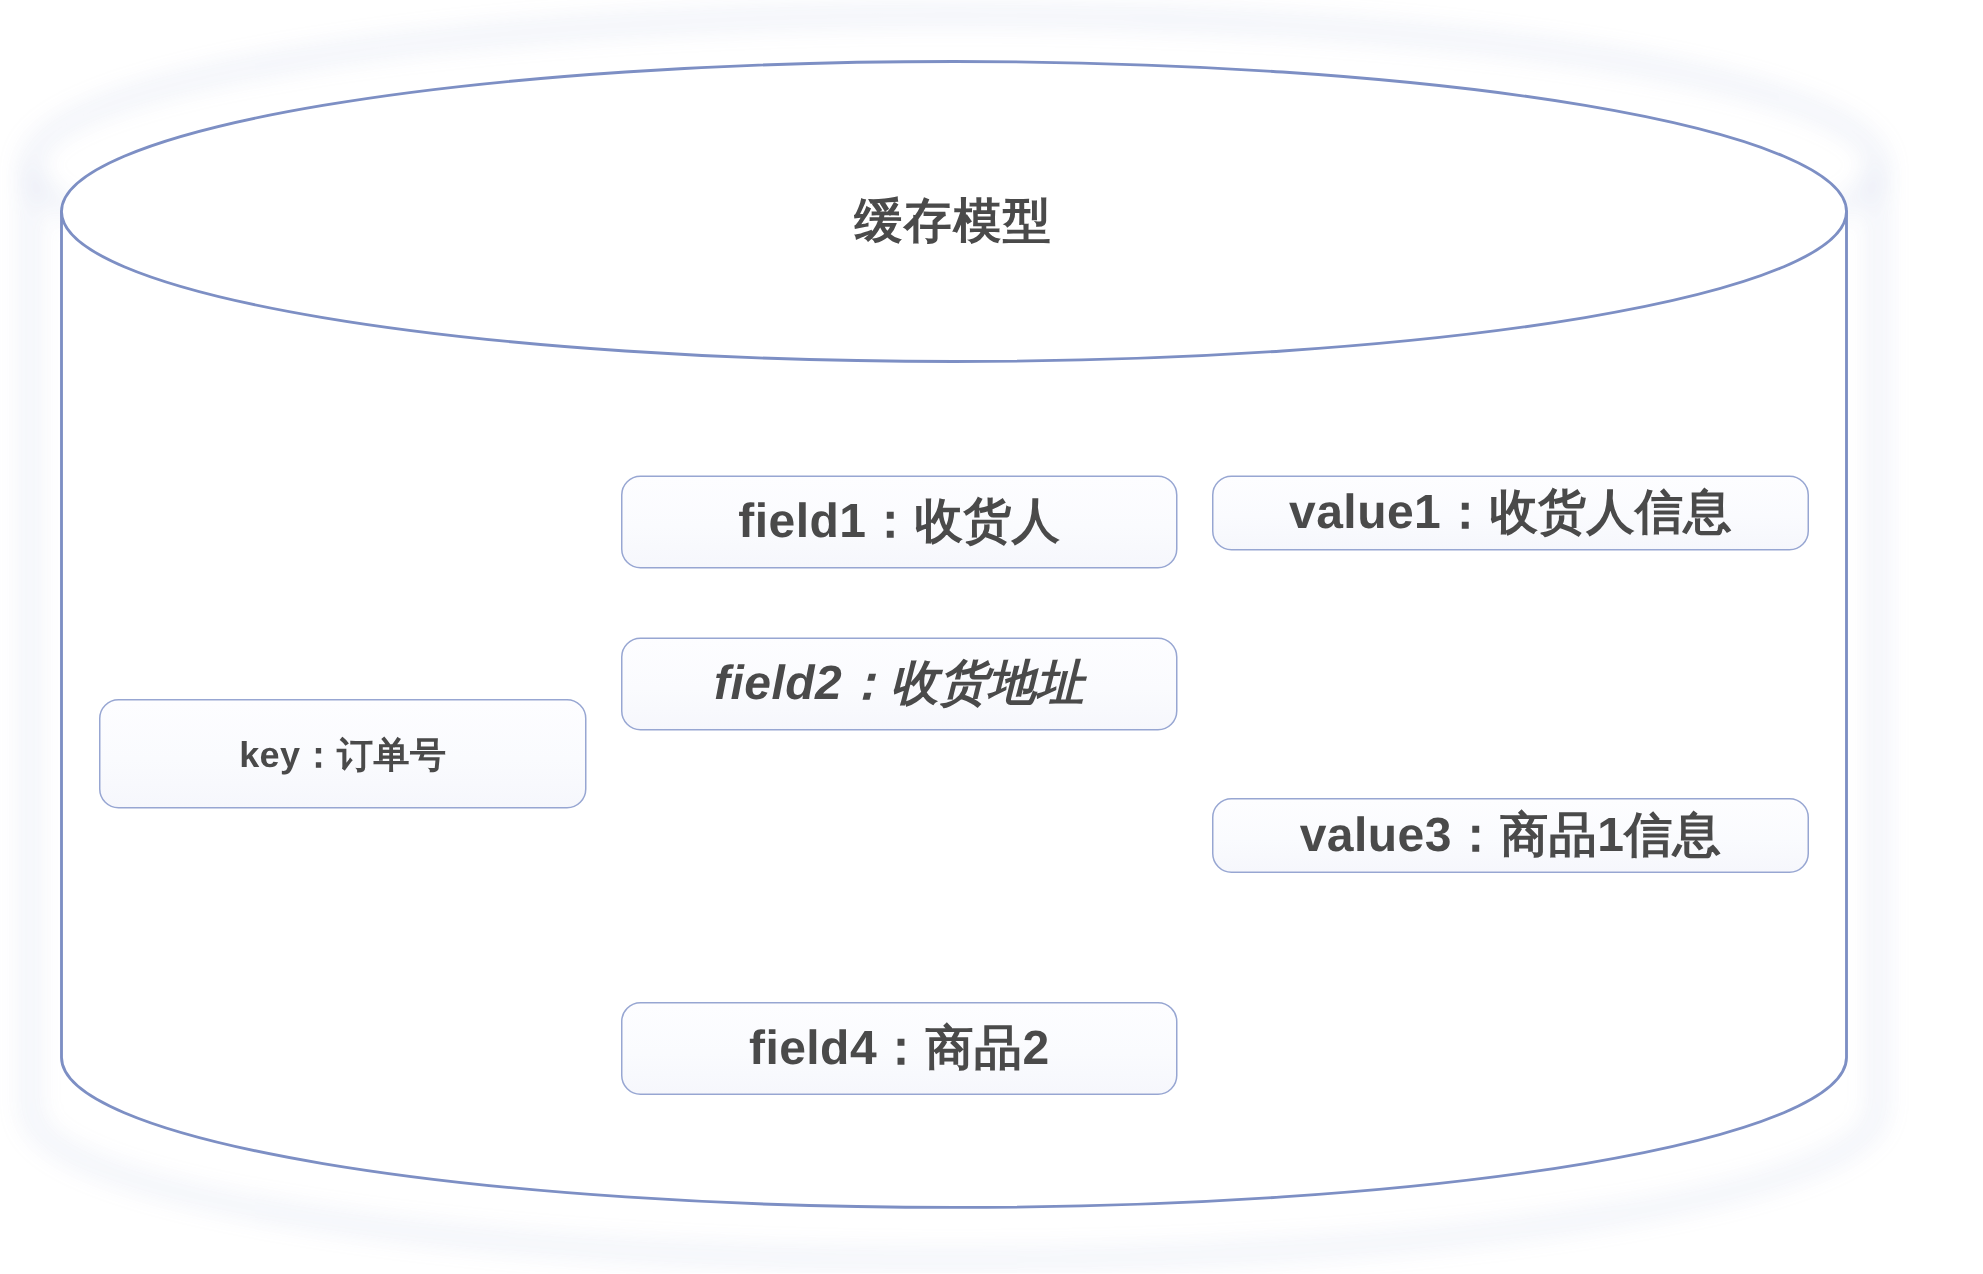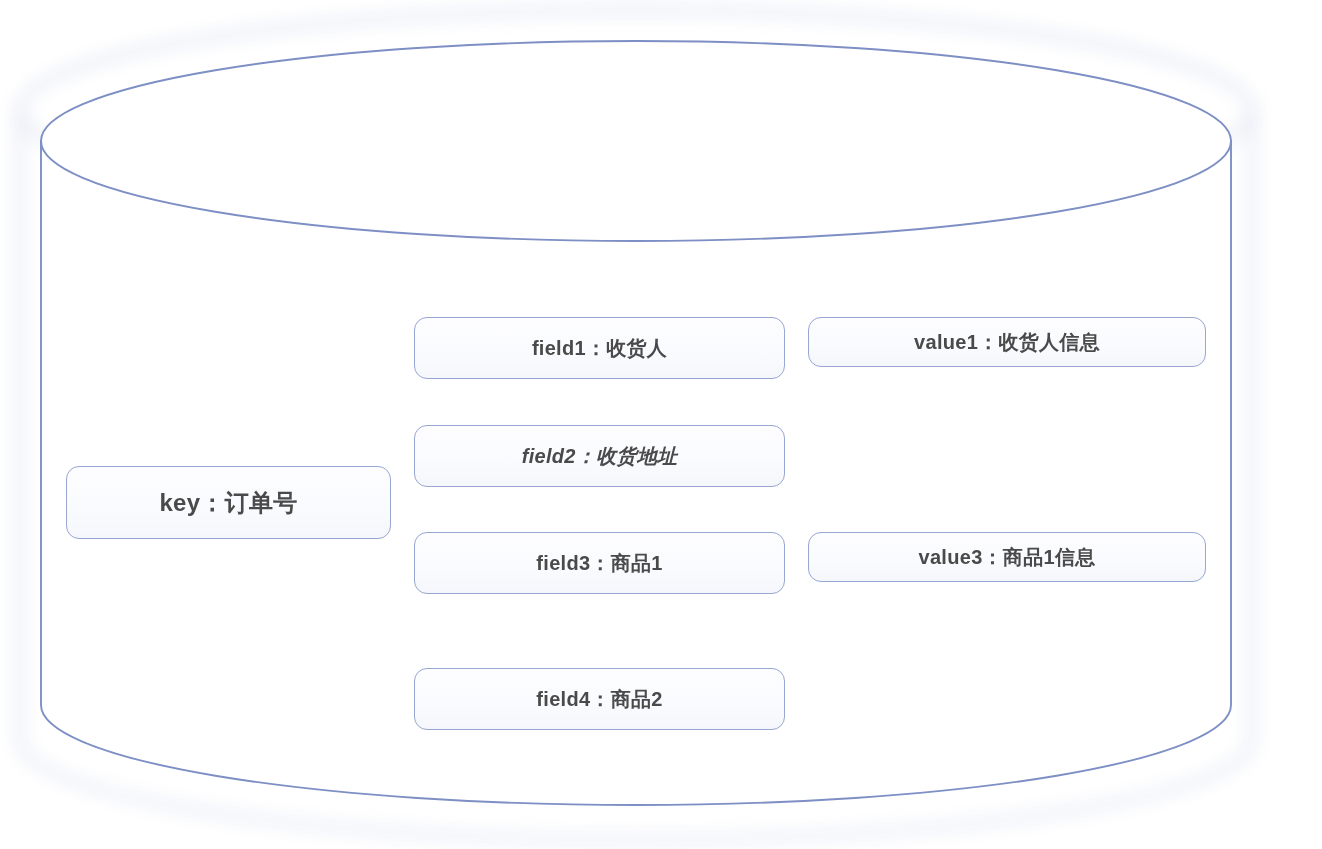--- a/index.html
+++ b/index.html
@@ -47,21 +47,21 @@
   .rbox {
     position: absolute;
     box-sizing: border-box;
     border: 1.6px solid #97a6d2;
     border-radius: 13px;
     background: linear-gradient(180deg, #fdfdff 0%, #fafbfe 55%, #f6f7fc 100%);
     display: flex;
     align-items: center;
     justify-content: center;
     color: #4a4a4a;
-    font-size: 20px;
+    font-size: 32px;
     font-weight: 700;
     white-space: nowrap;
     letter-spacing: 0.3px;
   }
 
   .key-box {
     left: 66px;
     top: 466px;
     width: 325px;
     height: 73px;
@@ -112,26 +112,26 @@
 
       <path d="M 41 141
                L 41 705
                A 595 100 0 0 0 1231 705
                L 1231 141" fill="#ffffff" stroke="#7d8fc4" stroke-width="1.9" stroke-linecap="round"></path>
 
       <ellipse cx="636" cy="141" rx="595" ry="100" fill="#ffffff" stroke="#7d8fc4" stroke-width="1.9"></ellipse>
     </g>
   </svg>
 
+  <div class="cylinder-title">缓存模型</div>
 
   <div class="rbox key-box">key：订单号</div>
 
   <div class="rbox field-box row-0">field1：收货人</div>
   <div class="rbox value-box row-0">value1：收货人信息</div>
 
   <div class="rbox field-box row-1">field2：收货地址</div>
 
-  <div class="rbox field-box row-2">field3：商品1</div>
   <div class="rbox value-box row-2">value3：商品1信息</div>
 
   <div class="rbox field-box row-3">field4：商品2</div>
 
 </div>
 
 </body></html>

